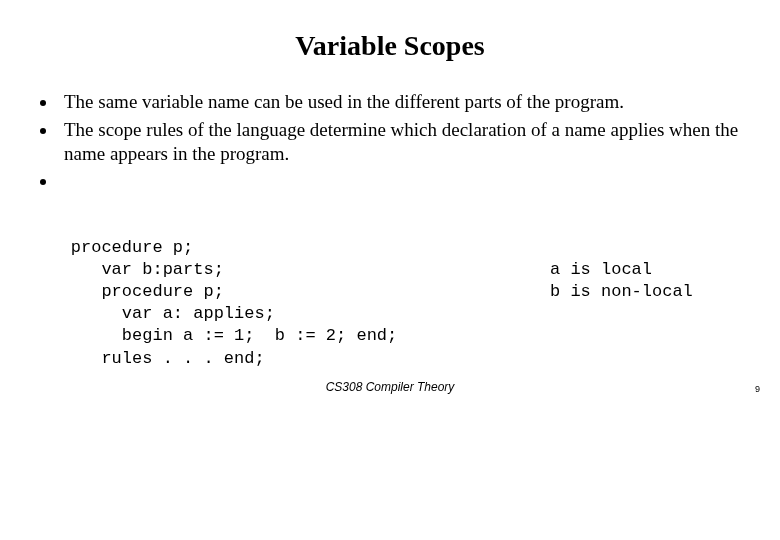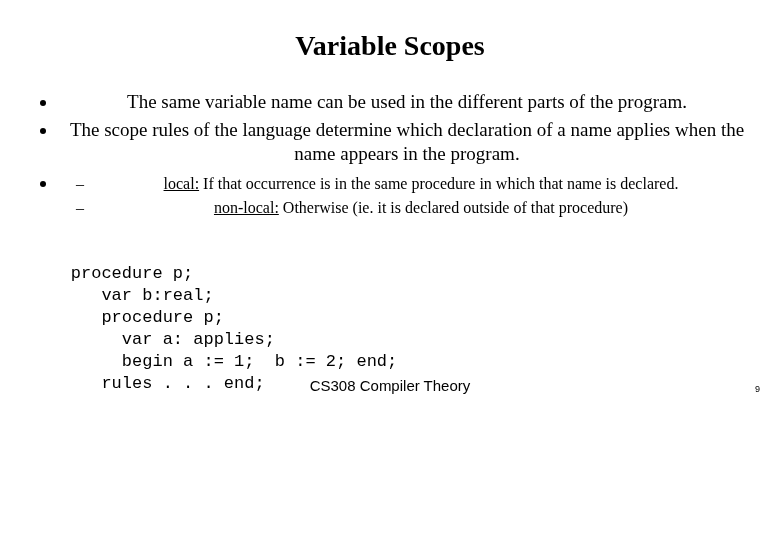--- a/index.html
+++ b/index.html
@@ -22,21 +22,20 @@
     text-align: center;
     font-weight: bold;
     font-size: 28px;
     margin-bottom: 28px;
   }
   ul.main {
     margin: 0 0 0 28px;
     padding: 0;
     font-size: 19px;
     line-height: 1.25;
-    text-align: center;
   }
   ul.main > li {
     list-style: disc;
     margin-bottom: 4px;
     padding-left: 6px;
   }
   ul.sub {
     margin: 6px 0 0 28px;
     padding: 0;
     font-size: 16px;
@@ -66,22 +65,23 @@
     position: absolute;
     left: 520px;
     top: 44px;
   }
   .footer {
     position: absolute;
     bottom: 14px;
     left: 0;
     width: 100%;
     text-align: center;
-    font-size: 15px;
+    font-size: 12px;
     font-family: Arial, sans-serif;
+    font-style: italic;
   }
   .pagenum {
     position: absolute;
     bottom: 14px;
     right: 20px;
     font-size: 9px;
     font-family: Arial, sans-serif;
   }
   .u { text-decoration: underline; }
 </style>
@@ -89,36 +89,30 @@
 <body>
 
 <div class="slide">
 
   <div class="title">Variable Scopes</div>
 
   <ul class="main">
     <li>The same variable name can be used in the different parts of the program.</li>
     <li>The scope rules of the language determine which declaration of a name applies when the name appears in the program.</li>
     <li>
-      <ul class="sub">
-        <li>
-          <span class="u">local:</span><span> If that occurrence is in the same procedure in which that name is declared.</span>
-        </li>
-        <li>
-          <span class="u">non-local:</span><span> Otherwise (ie. it is declared outside of that procedure)</span>
-        </li>
-      </ul>
     </li>
   </ul>
 
   <div class="code-block">
     <div class="code-left"><span>procedure p;</span>
-<span>   var b:real;</span>
+<span>   var b:parts;</span>
 <span>   procedure p;</span>
 <span>     var a: applies;</span>
 <span>     begin a := 1;  b := 2; end;</span>
 <span>   rules . . . end;</span></div>
+    <div class="annot"><span>a is local</span>
+<span>b is non-local</span></div>
   </div>
 
   <div class="footer">CS308 Compiler Theory</div>
   <div class="pagenum">9</div>
 
 </div>
 
 </body></html>

